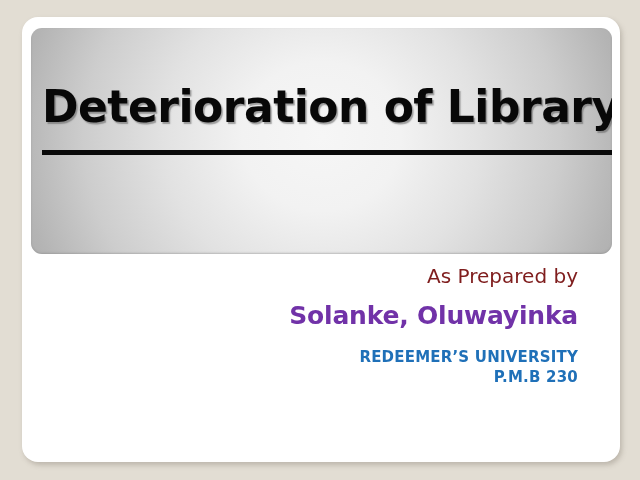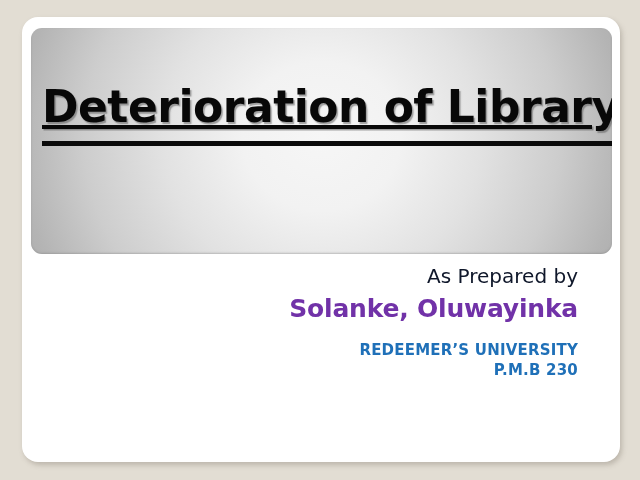--- a/index.html
+++ b/index.html
@@ -69,49 +69,48 @@
     font-size: 44px;
     line-height: 53px;
     color: #080808;
     letter-spacing: -0.5px;
     text-shadow: 1.5px 1.5px 1.2px rgba(90,90,90,0.55);
     white-space: nowrap;
   }
   .title-line > span.ul {
     display: inline-block;
     border-bottom: 5px solid #0a0a0a;
-    padding-bottom: 8px;
-    text-decoration: underline;
+    padding-bottom: 17px;
   }
 
   
   .subtitle-block {
     position: absolute;
     right: 42px;
     top: 246px;
     width: 520px;
     text-align: right;
   }
 
   .prepared-by {
     font-family: "DejaVu Sans", "Liberation Sans", sans-serif;
     font-size: 20px;
     font-weight: normal;
-    color: #0f172a;
+    color: #7f1d1d;
     line-height: 26px;
     white-space: nowrap;
   }
 
   .author {
     font-family: "DejaVu Sans", "Liberation Sans", sans-serif;
     font-size: 25px;
     font-weight: bold;
     color: #7132a8;
     line-height: 33px;
-    margin-top: 3px;
+    margin-top: 10px;
     letter-spacing: -0.2px;
   }
   .author .author-line { display: block; white-space: nowrap; }
 
   .affiliation {
     font-family: "DejaVu Sans", "Liberation Sans", sans-serif;
     font-size: 15px;
     font-weight: bold;
     color: #1f70b8;
     line-height: 20px;

